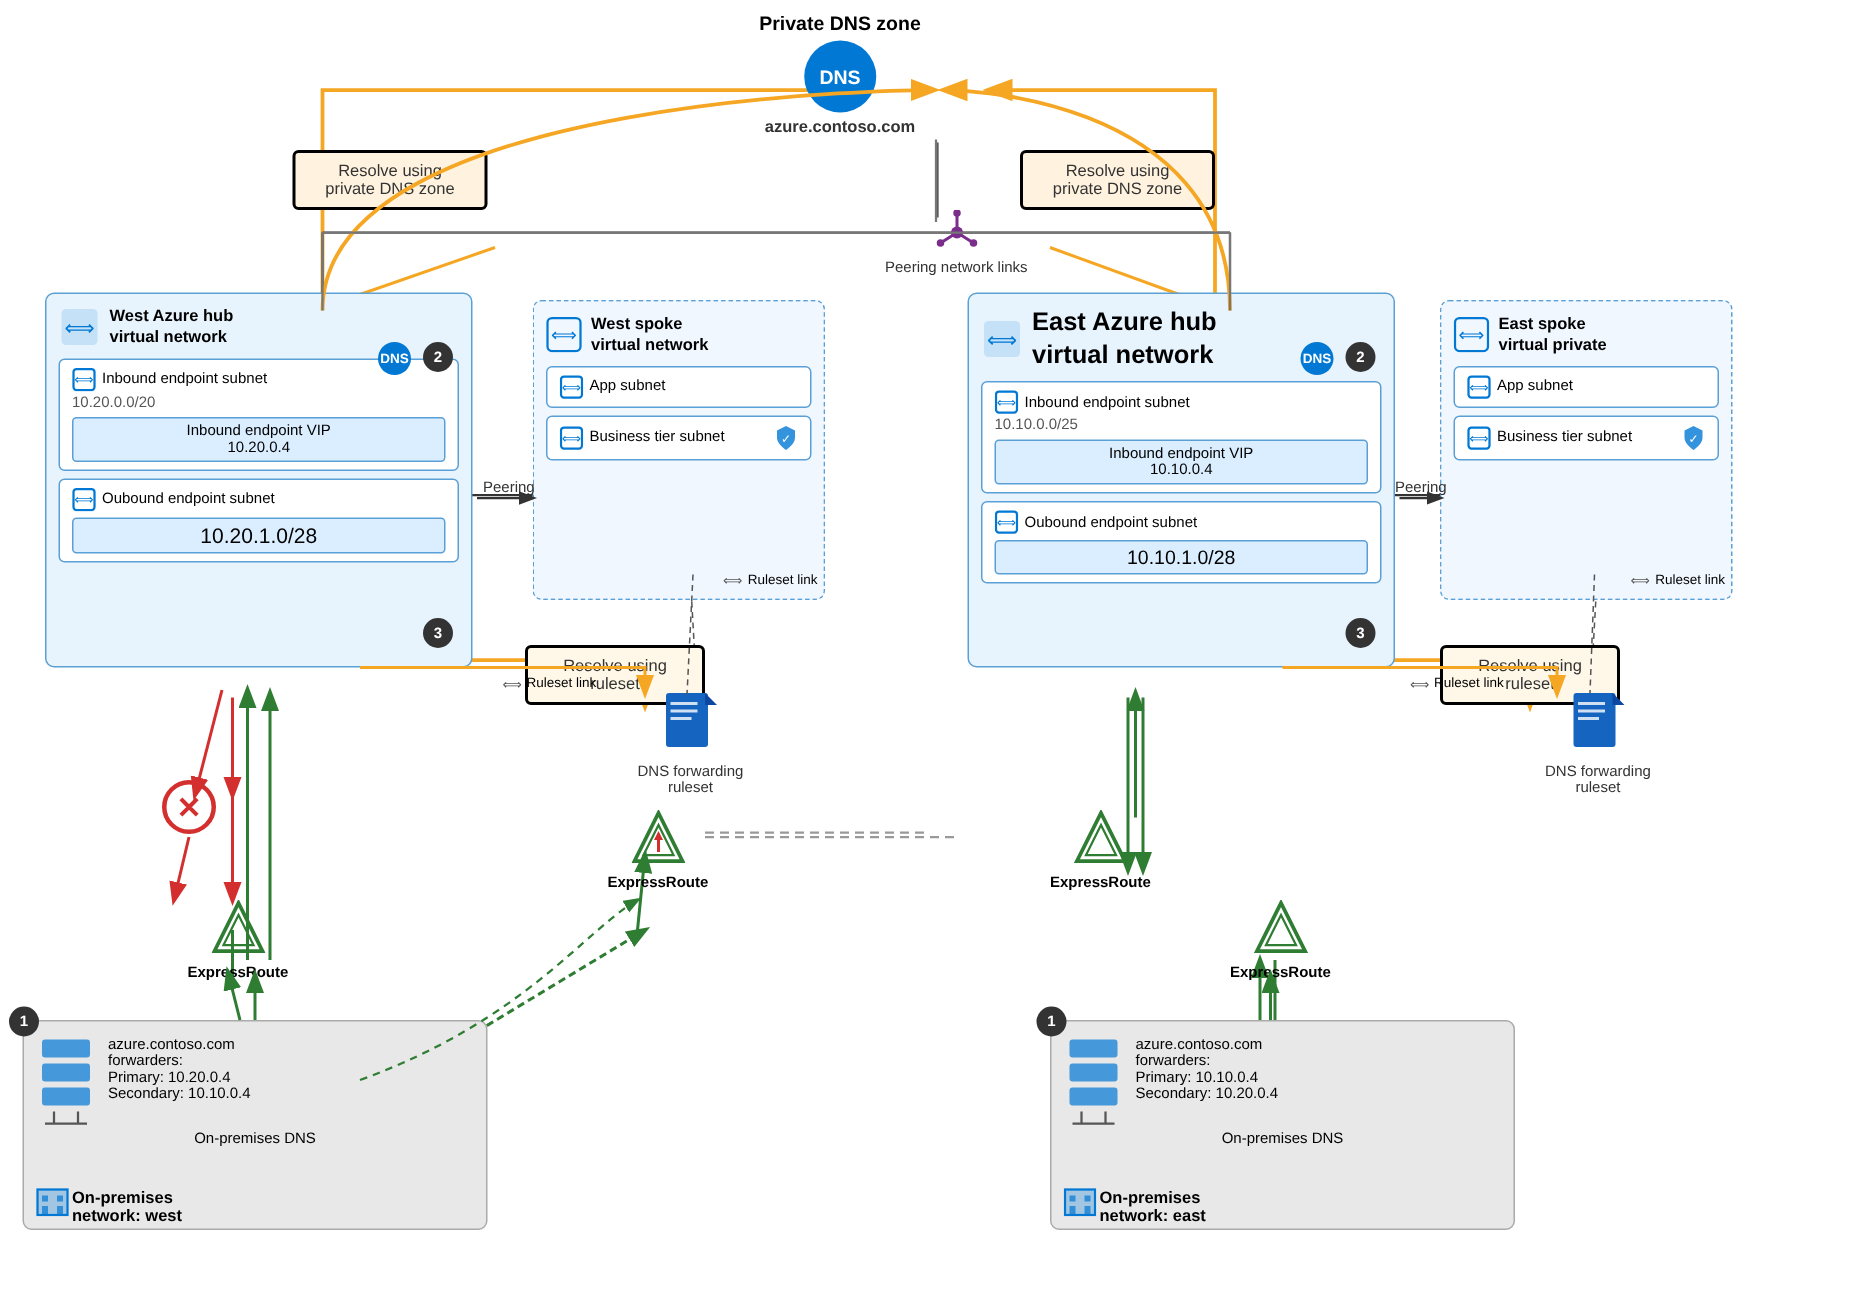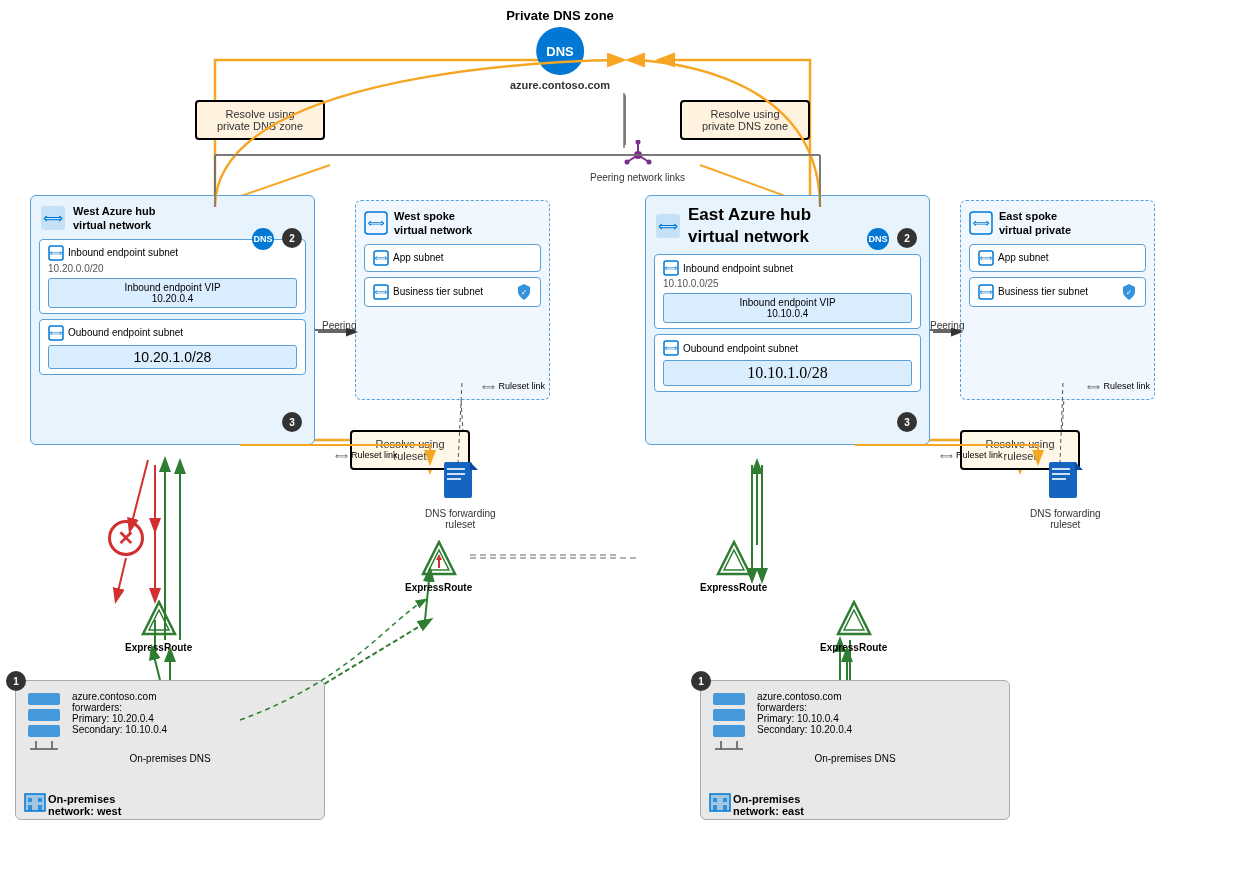--- a/index.html
+++ b/index.html
@@ -408,21 +408,21 @@
     </div>
 
     <div class="subnet-box">
       <div style="display:flex;align-items:center;font-size:10px;">
         <svg width="16" height="16" viewBox="0 0 16 16">
             <rect x="1" y="1" width="14" height="14" rx="2" fill="none" stroke="#0078d4" stroke-width="1.5"></rect>
             <text x="8" y="11" text-anchor="middle" font-size="9" fill="#0078d4">⟺</text>
           </svg>
         <span style="margin-left:4px;">Oubound endpoint subnet</span>
       </div>
-      <div class="subnet-inner" style="font-size:16px;font-family:Liberation Serif, serif;">10.10.1.0/28</div>
+      <div class="subnet-inner" style="font-size:13px;">10.10.1.0/28</div>
     </div>
 
     <div class="badge" style="position:absolute;bottom:12px;right:12px;">3</div>
   </div>
 
   <div class="spoke-network" style="top:200px;left:960px;width:195px;min-height:200px;">
     <div style="display:flex;align-items:center;margin-bottom:6px;">
       <svg width="24" height="24" viewBox="0 0 24 24">
         <rect x="1" y="1" width="22" height="22" rx="3" fill="none" stroke="#0078d4" stroke-width="1.5"></rect>
         <text x="12" y="16" text-anchor="middle" font-size="12" fill="#0078d4">⟺</text>

